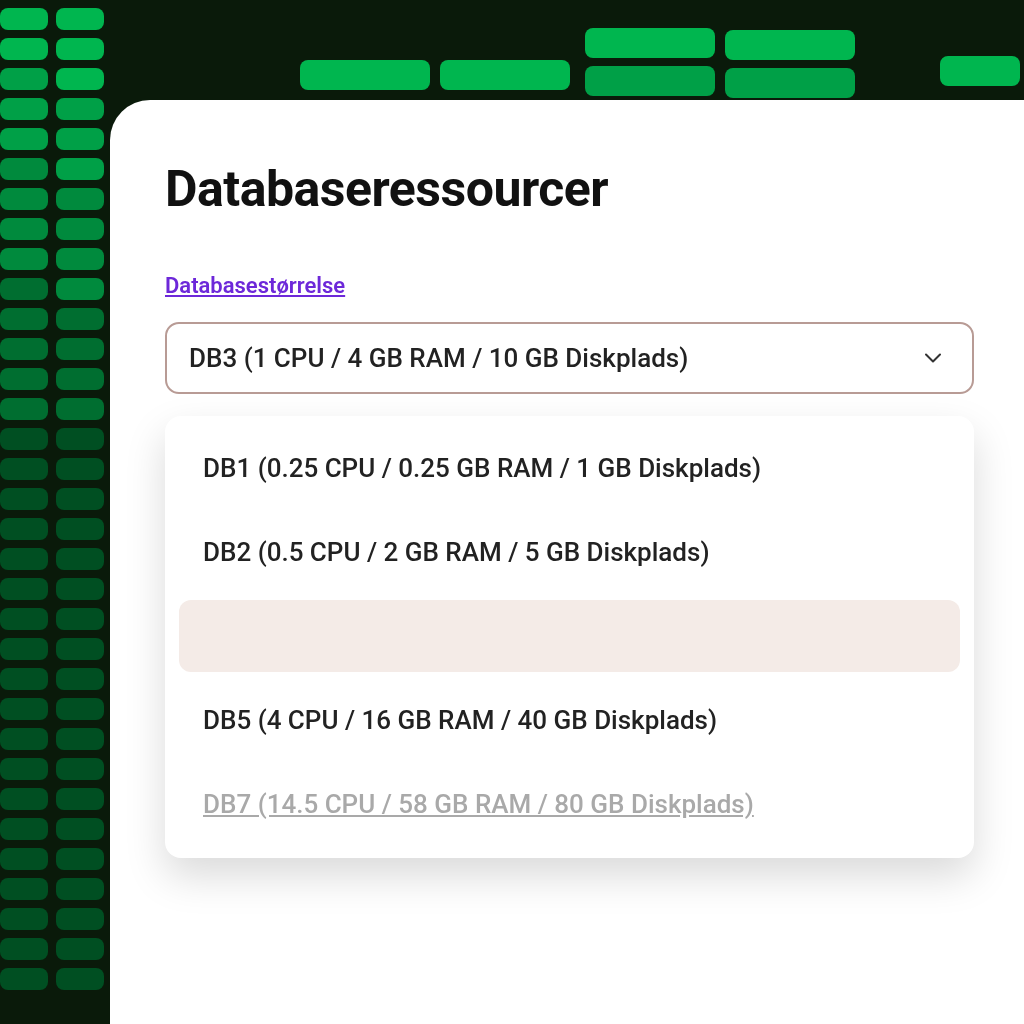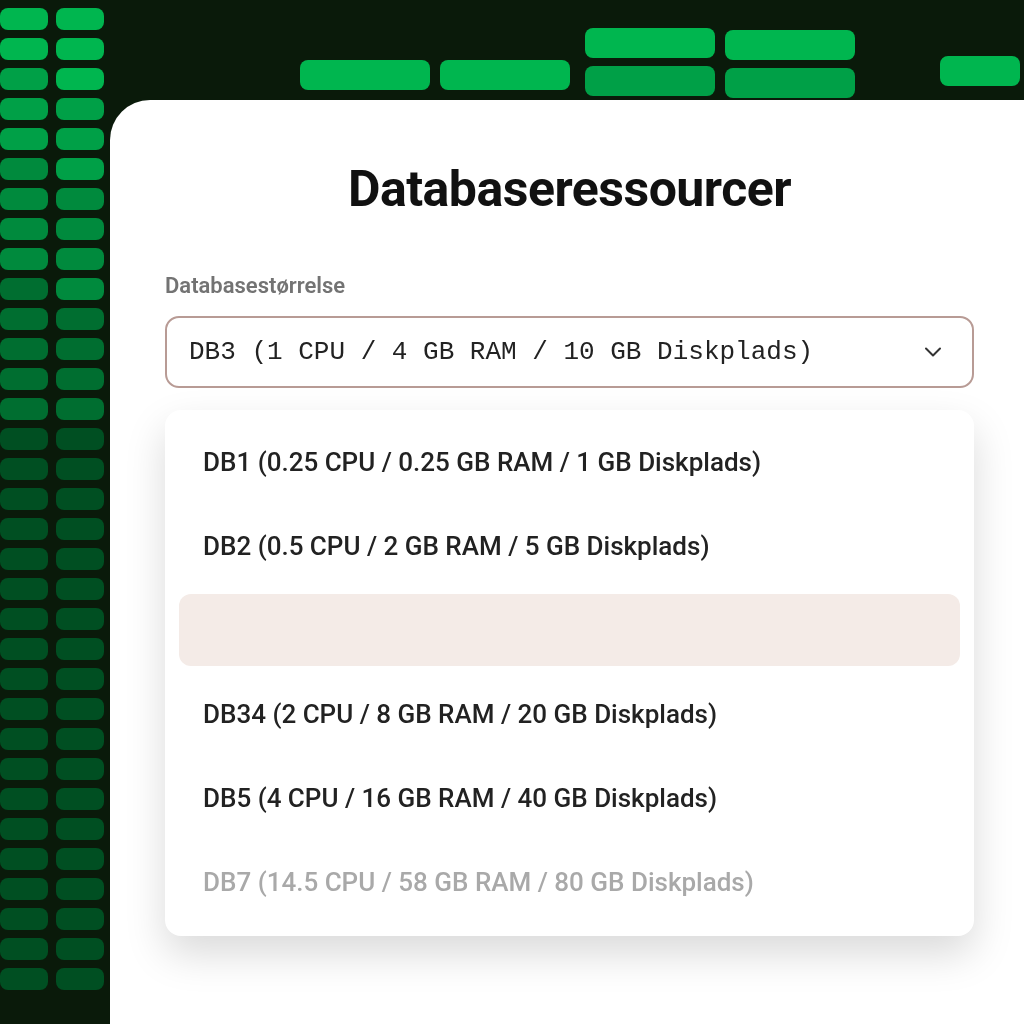--- a/index.html
+++ b/index.html
@@ -47,43 +47,42 @@
       border-top-left-radius: 40px;
       padding: 60px 50px 0 55px;
     }
 
     .title {
       font-size: 50px;
       font-weight: 700;
       color: #111;
       letter-spacing: -0.5px;
       margin-bottom: 55px;
-      text-align: center;
     }
 
     .field-label {
       font-size: 22px;
       font-weight: 600;
-      color: #737373;
-      margin-bottom: 18px;
+      color: #6d28d9;
+      margin-bottom: 24px;
+      text-decoration: underline;
     }
 
     .select-wrap { position: relative; }
 
     .select-box {
       height: 72px;
       border: 2px solid #b89b95;
       border-radius: 14px;
       display: flex;
       align-items: center;
       justify-content: space-between;
       padding: 0 30px 0 22px;
       background: #fff;
       cursor: pointer;
-      font-family: Liberation Mono, monospace;
     }
     .select-box .val {
       font-size: 26px;
       font-weight: 500;
       color: #222;
     }
     .chev {
       width: 18px;
       height: 18px;
       display: flex;
@@ -107,21 +106,21 @@
       border-radius: 12px;
       display: flex;
       align-items: center;
       padding: 0 24px;
       font-size: 26px;
       font-weight: 500;
       color: #222;
       cursor: pointer;
       margin-bottom: 12px;
     }
-    .opt:last-child { margin-bottom: 0; }
+    .opt:last-child { margin-bottom: 0; text-decoration: underline; }
     .opt.selected { background: #f4ebe7; }
     .opt.disabled { color: #a9a9a9; cursor: default; }
   </style>
 </head>
 <body>
 
 <div class="bg">
   <div class="col" style="left:0; width:48px;">
     <div class="block b1"></div>
       <div class="block b1"></div>
@@ -230,23 +229,20 @@
       <div class="opt">
         <span>DB1 (0.25 CPU / 0.25 GB RAM / 1 GB Diskplads)</span>
       </div>
       <div class="opt">
         <span>DB2 (0.5 CPU / 2 GB RAM / 5 GB Diskplads)</span>
       </div>
       <div class="opt selected">
         <span data="" -bind="field.options.2.label"></span>
       </div>
       <div class="opt">
-        <span>DB34 (2 CPU / 8 GB RAM / 20 GB Diskplads)</span>
-      </div>
-      <div class="opt">
         <span>DB5 (4 CPU / 16 GB RAM / 40 GB Diskplads)</span>
       </div>
       <div class="opt disabled">
         <span>DB7 (14.5 CPU / 58 GB RAM / 80 GB Diskplads)</span>
       </div>
     </div>
   </div>
 </div>
 
 </body></html>

